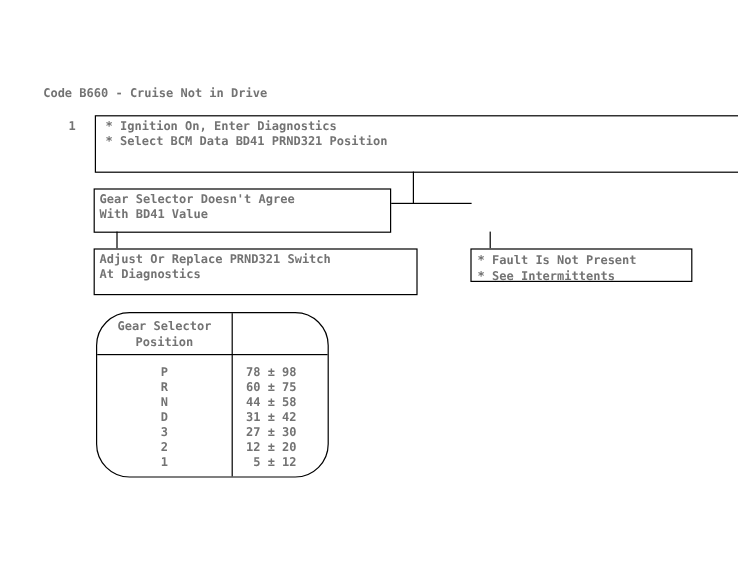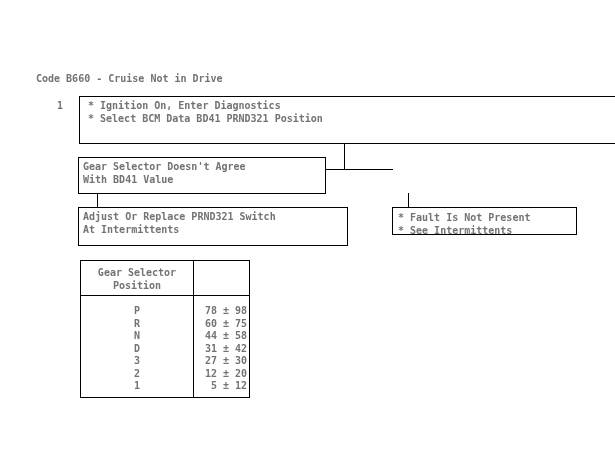--- a/index.html
+++ b/index.html
@@ -20,21 +20,21 @@
   .branch-no{left:78px;top:157px;width:248px;height:37px;padding:2px 0 0 4px;}
   .branch-yes{left:392px;top:157px;width:186px;height:37px;padding:2px 0 0 5px;}
   .action-no{left:78px;top:207px;width:270px;height:39px;padding:2px 0 0 4px;}
   .action-yes{left:392px;top:207px;width:185px;height:28px;padding:3px 0 0 5px;}
   
   .v1{left:344px;top:143px;width:1px;height:27px;}
   .h1{left:305px;top:169px;width:88px;height:1px;}
   .v2{left:97px;top:193px;width:1px;height:14px;}
   .v3{left:408px;top:193px;width:1px;height:14px;}
   
-  .tbl{left:80px;top:260px;width:170px;height:138px;}
+  .tbl{left:80px;top:260px;width:194px;height:138px;border-radius:28px;}
   .tbl-vdiv{position:absolute;left:112px;top:0;bottom:0;width:1px;background:#000000;}
   .tbl-hdiv{position:absolute;left:0;right:0;top:34px;height:1px;background:#000000;}
   .tbl-h1{position:absolute;left:0;top:5px;width:112px;text-align:center;}
   .tbl-h2{position:absolute;left:113px;top:5px;width:79px;text-align:center;}
   .tbl-gears{position:absolute;left:0;top:44px;width:112px;text-align:center;}
   .tbl-vals{position:absolute;left:124px;top:44px;text-align:center;}
   .row{line-height:12.5px;white-space:pre;}
   .hline{line-height:13px;white-space:pre;}
 </style>
 </head>
@@ -58,21 +58,21 @@
     <div class="txt">Gear Selector Doesn't Agree</div>
     <div class="txt">With BD41 Value</div>
   </div>
 
 
   <div class="conn v2"></div>
   <div class="conn v3"></div>
 
   <div class="box action-no">
     <div class="txt">Adjust Or Replace PRND321 Switch</div>
-    <div class="txt">At Intermittents</div>
+    <div class="txt">At Diagnostics</div>
   </div>
 
   <div class="box action-yes">
     <div class="txt">* Fault Is Not Present</div>
     <div class="txt">* See Intermittents</div>
   </div>
 
   <div class="box tbl">
     <div class="tbl-vdiv"></div>
     <div class="tbl-hdiv"></div>

